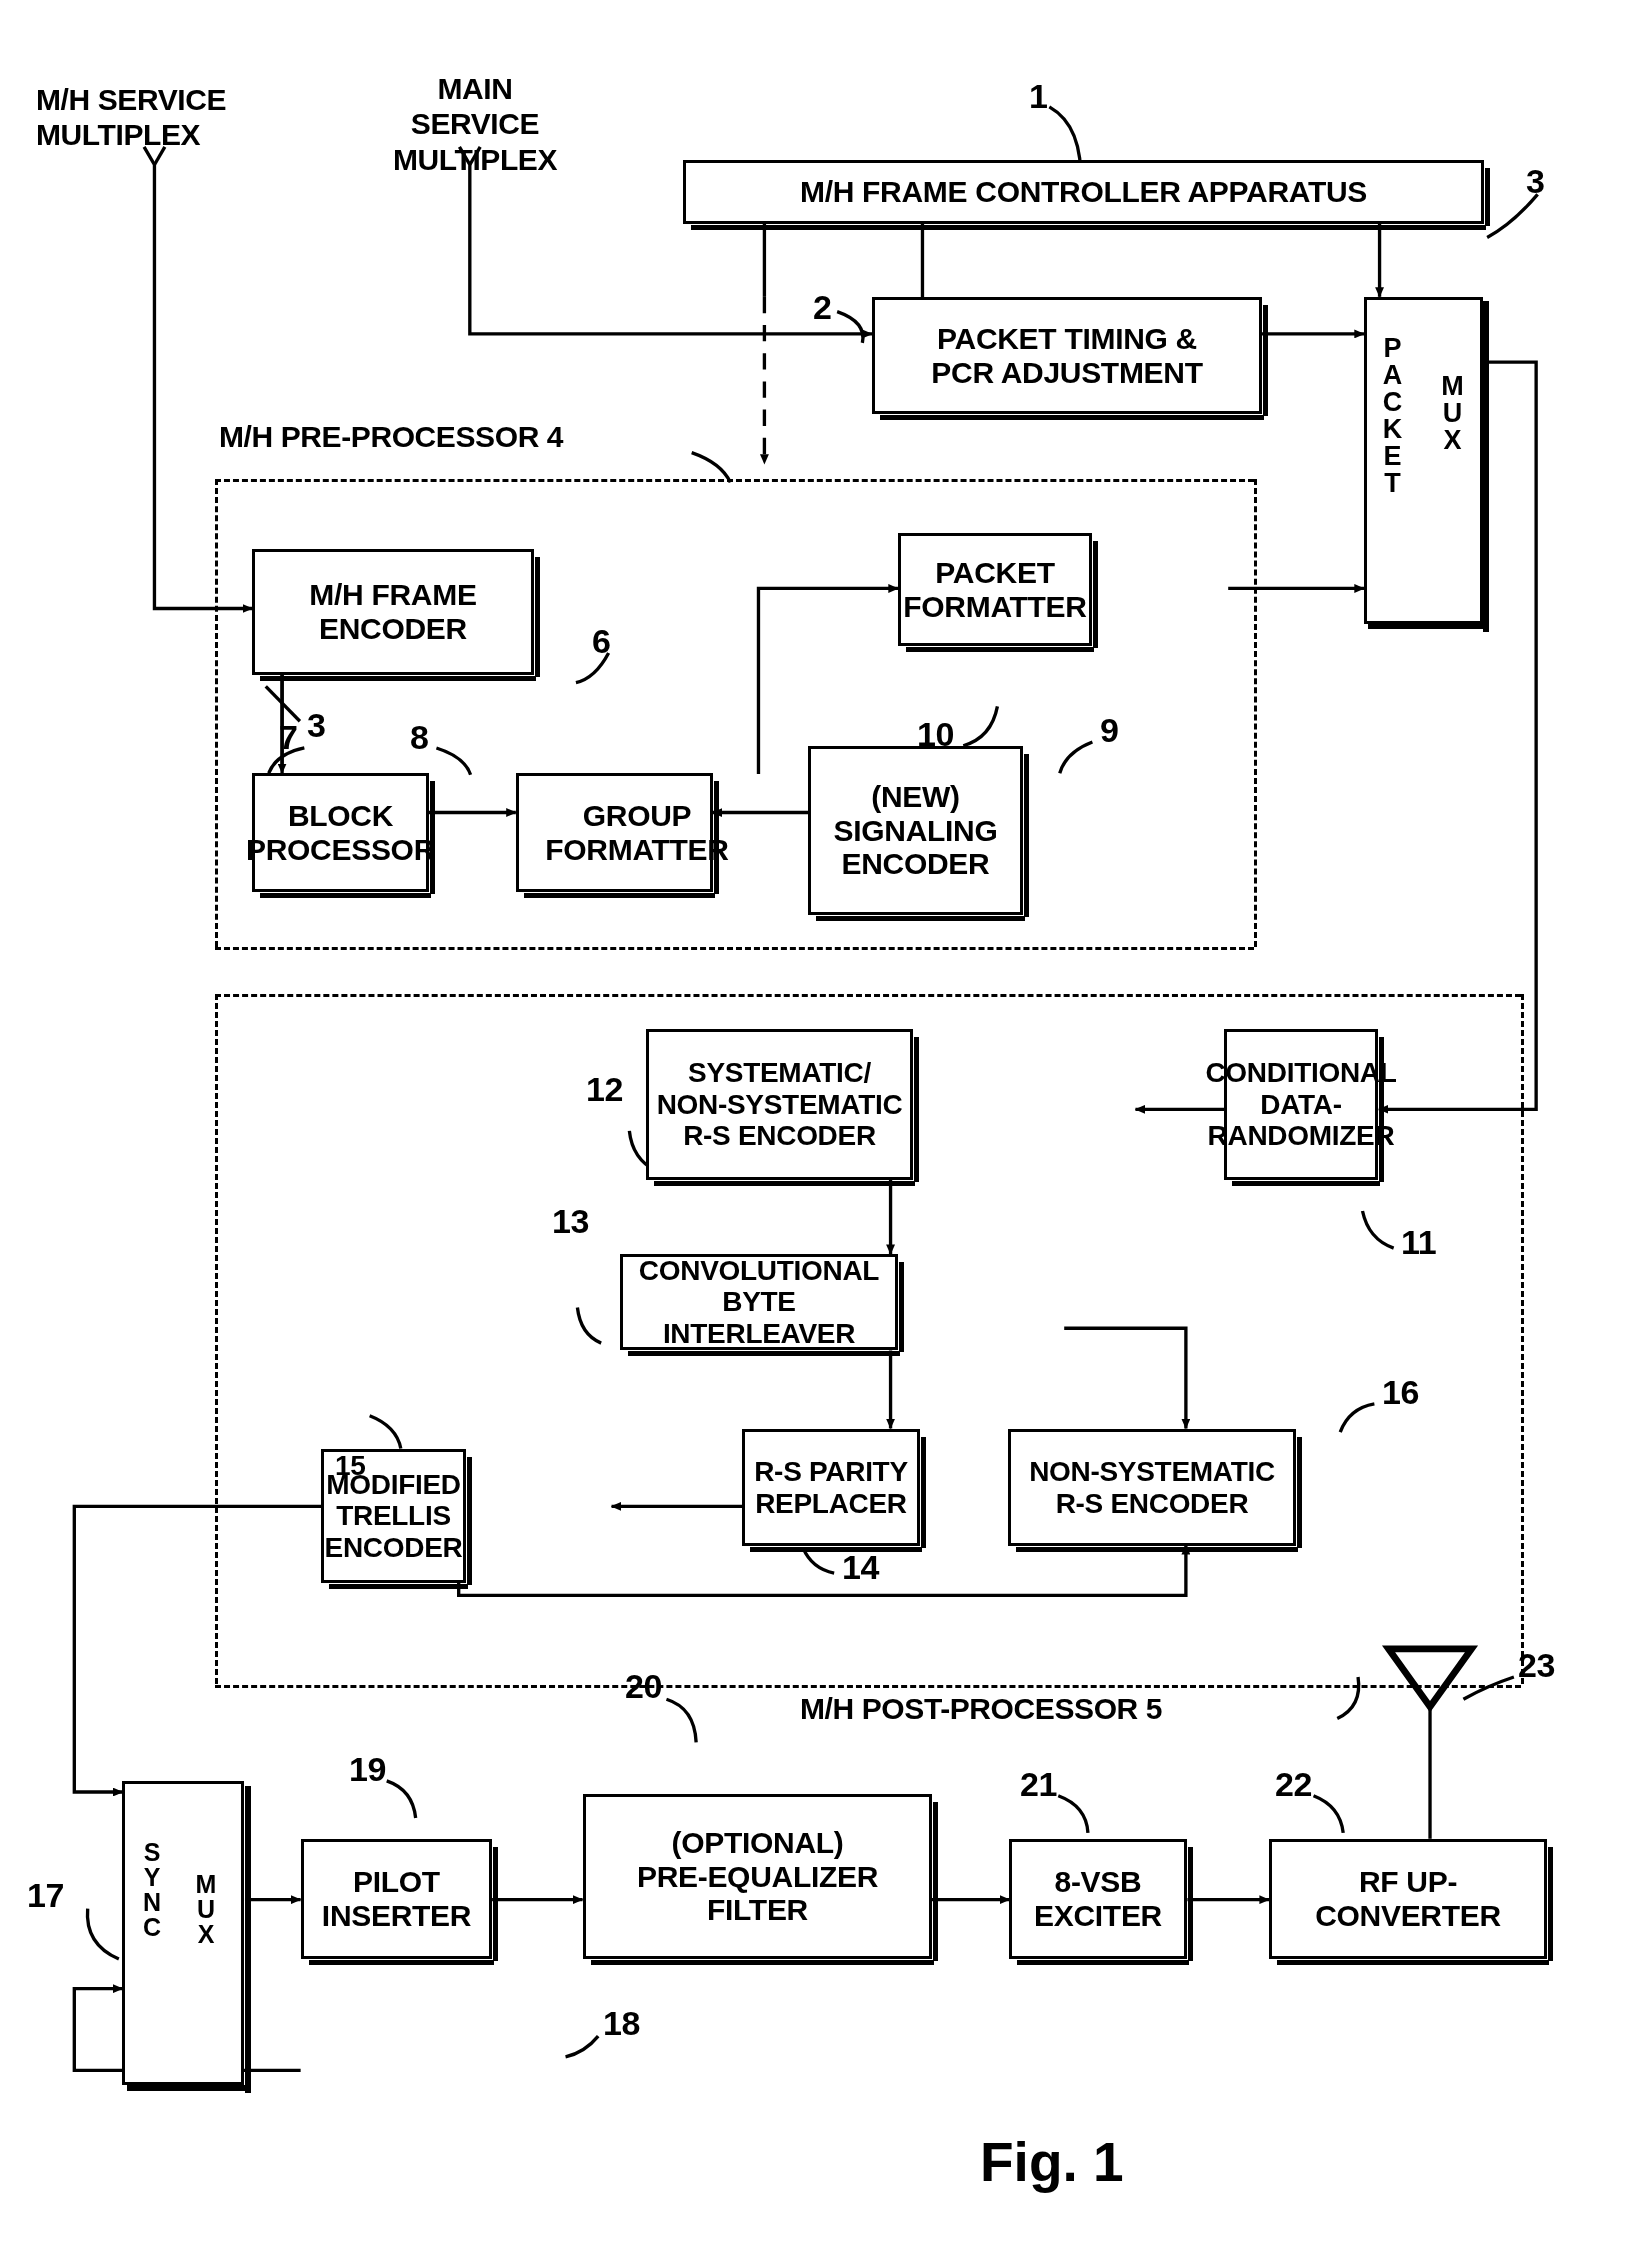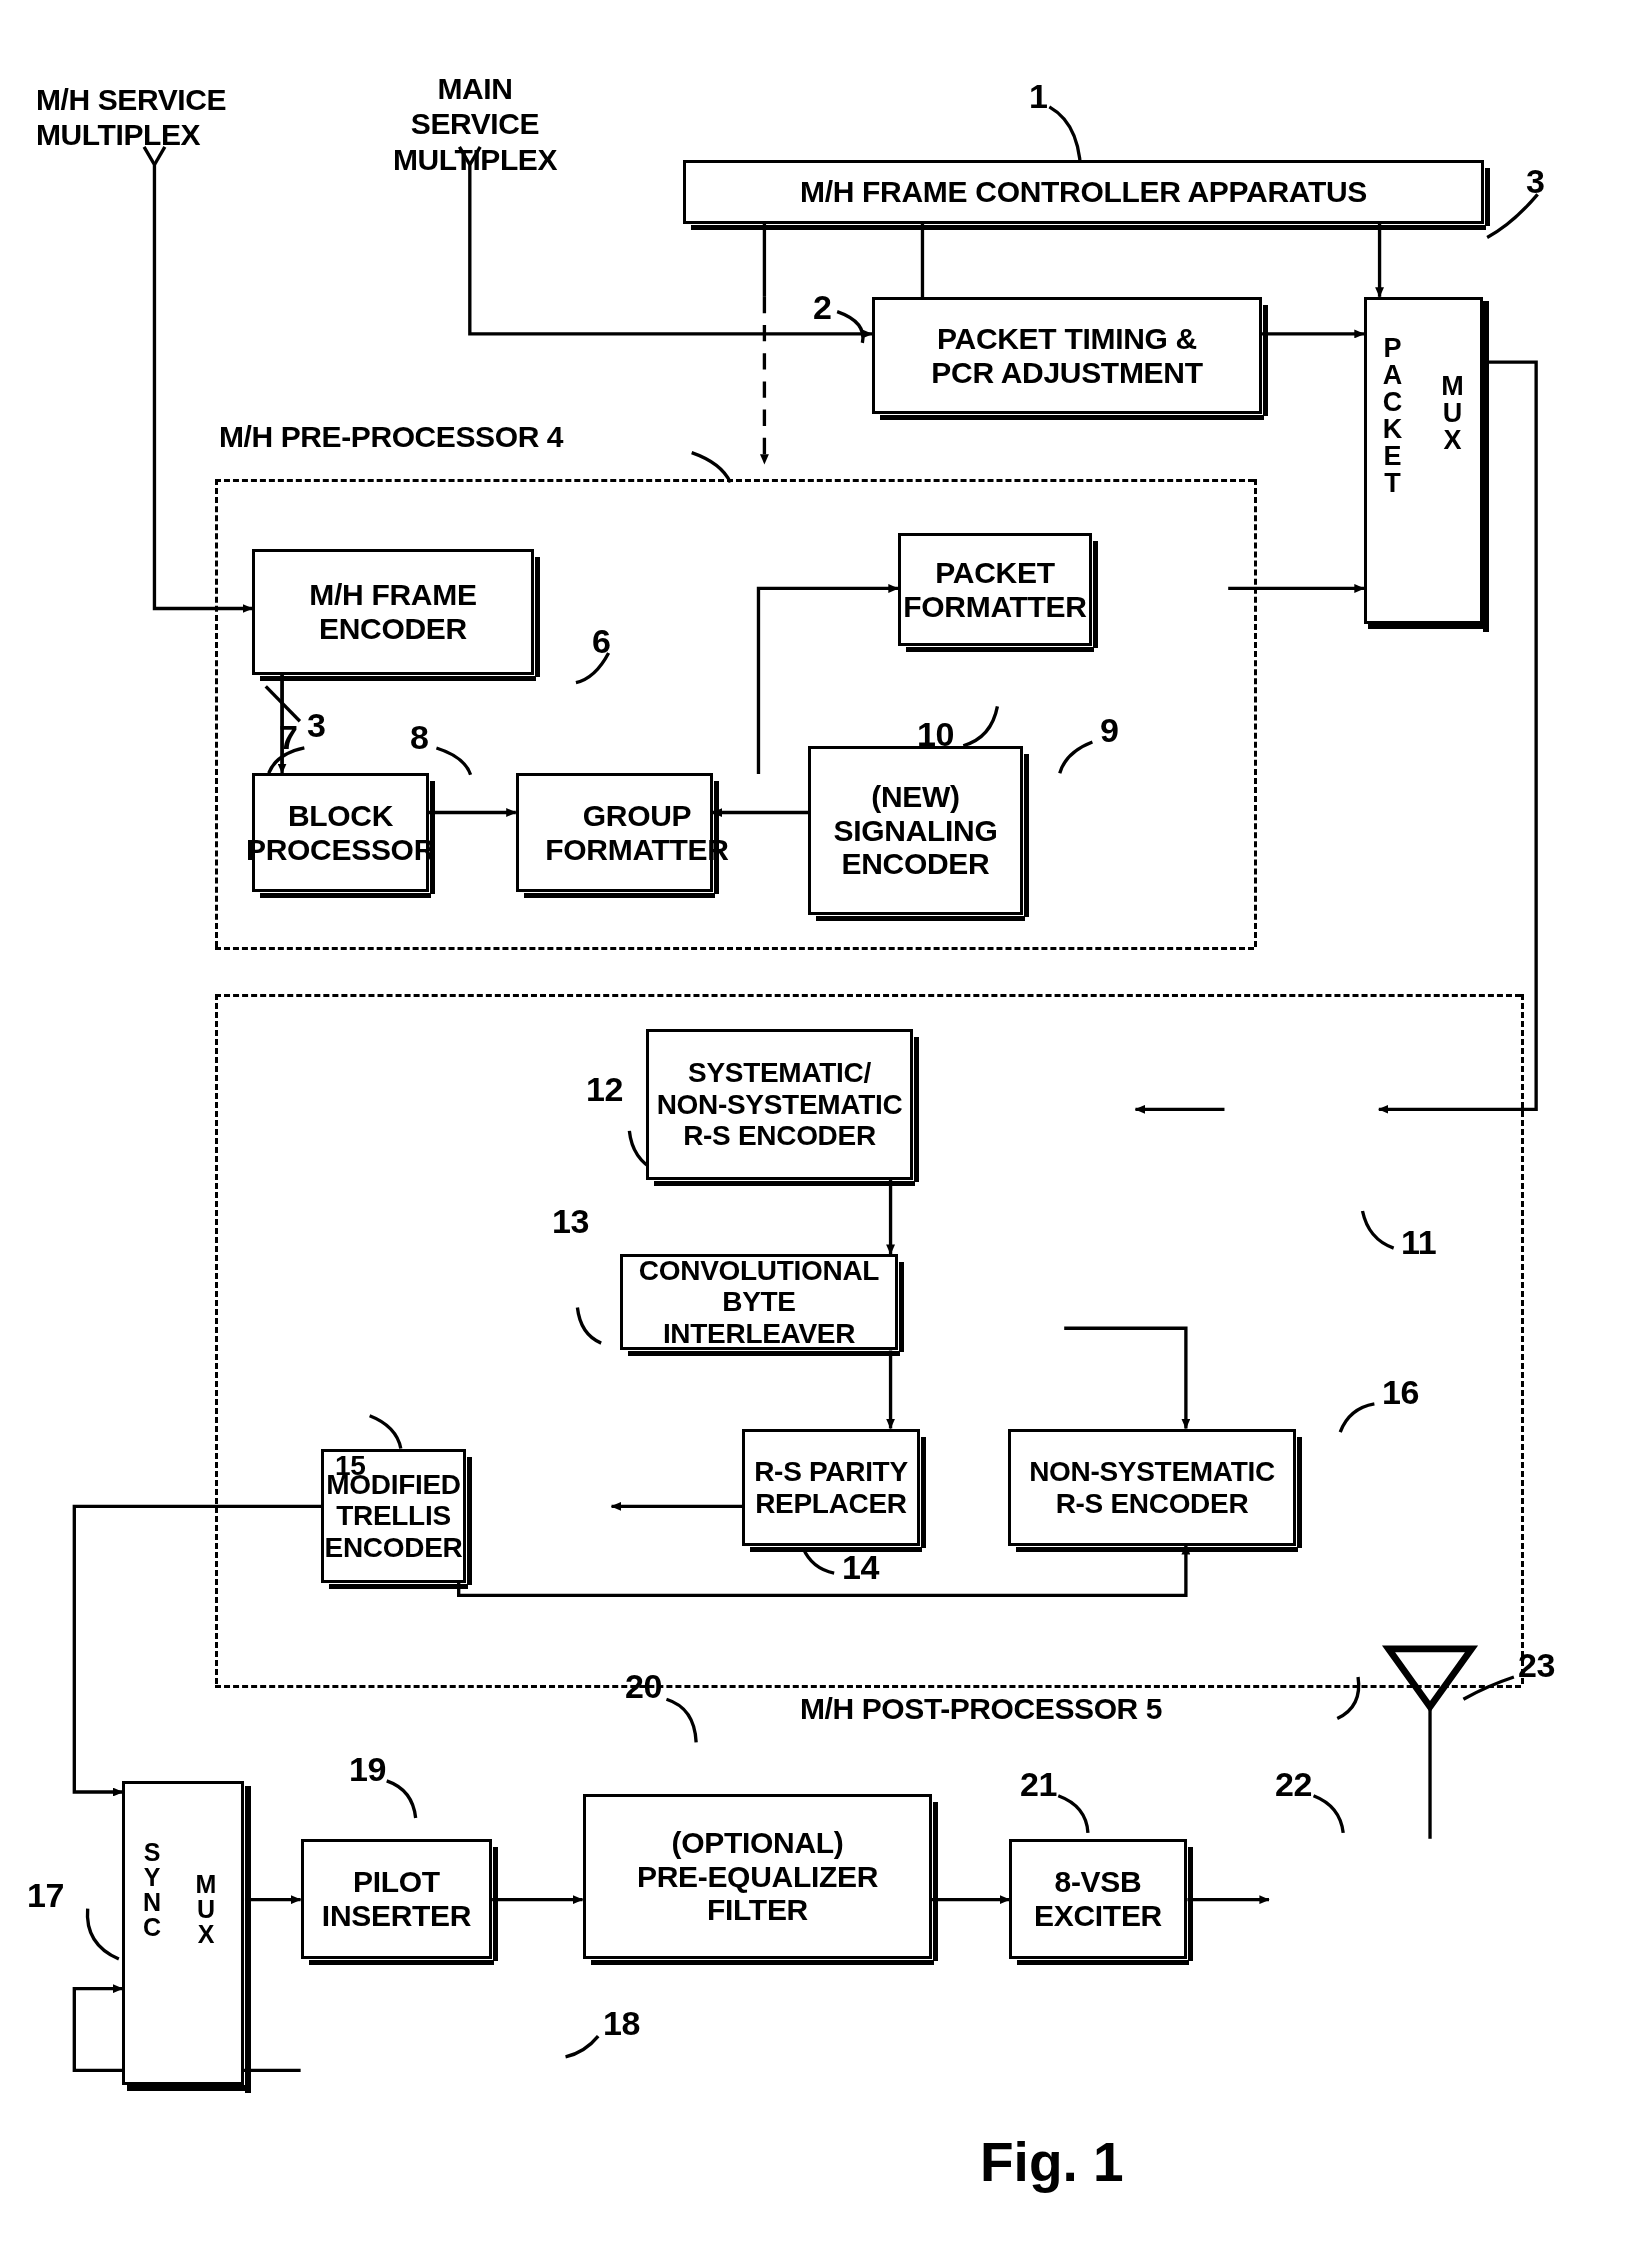--- a/index.html
+++ b/index.html
@@ -298,20 +298,25 @@
     <span class="txt">(NEW)
 SIGNALING
 ENCODER</span>
   </div>
 
   <div class="box" style="left:898px; top:533px; width:194px; height:113px; font-size:30px;">
     <span class="txt">PACKET
 FORMATTER</span>
   </div>
 
+  <div class="box" style="left:1224px; top:1029px; width:154px; height:151px; font-size:28px;">
+    <span class="txt">CONDITIONAL
+DATA-
+RANDOMIZER</span>
+  </div>
 
   <div class="box" style="left:646px; top:1029px; width:267px; height:151px; font-size:28px;">
     <span class="txt">SYSTEMATIC/
 NON-SYSTEMATIC
 R-S ENCODER</span>
   </div>
 
   <div class="box" style="left:620px; top:1254px; width:278px; height:96px; font-size:28px;">
     <span class="txt">CONVOLUTIONAL
 BYTE INTERLEAVER</span>
@@ -358,20 +363,24 @@
     <span class="txt">(OPTIONAL)
 PRE-EQUALIZER
 FILTER</span>
   </div>
 
   <div class="box" style="left:1009px; top:1839px; width:178px; height:120px; font-size:30px;">
     <span class="txt">8-VSB
 EXCITER</span>
   </div>
 
+  <div class="box" style="left:1269px; top:1839px; width:278px; height:120px; font-size:30px;">
+    <span class="txt">RF UP-
+CONVERTER</span>
+  </div>
 
   <div class="ref" style="left:1029px; top:77px; font-size:34px;">1</div>
   <div class="ref" style="left:813px; top:288px; font-size:34px;">2</div>
   <div class="ref" style="left:1526px; top:162px; font-size:34px;">3</div>
   <div class="ref" style="left:307px; top:706px; font-size:34px;">3</div>
   <div class="ref" style="left:592px; top:622px; font-size:34px;">6</div>
   <div class="ref" style="left:279px; top:718px; font-size:34px;">7</div>
   <div class="ref" style="left:410px; top:718px; font-size:34px;">8</div>
   <div class="ref" style="left:1100px; top:711px; font-size:34px;">9</div>
   <div class="ref" style="left:917px; top:715px; font-size:34px;">10</div>

